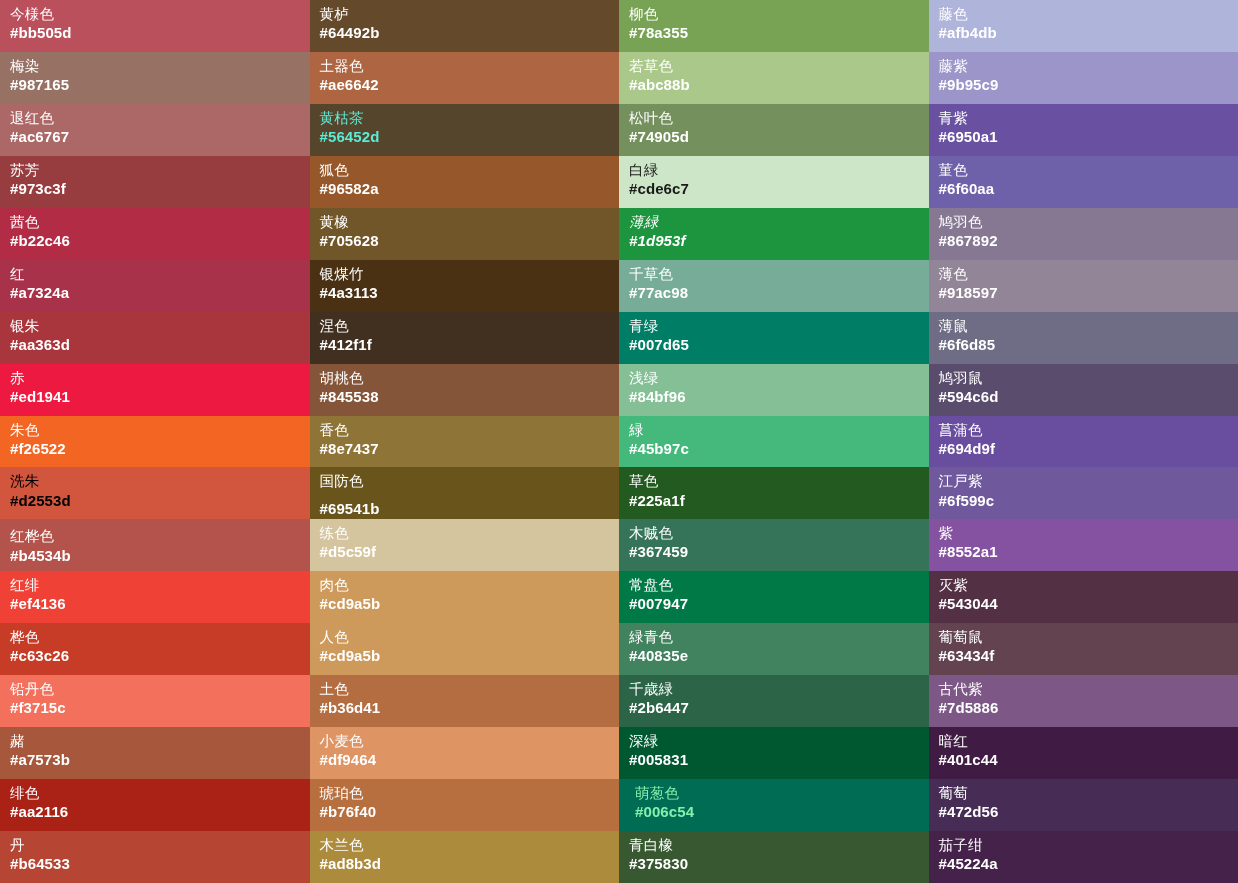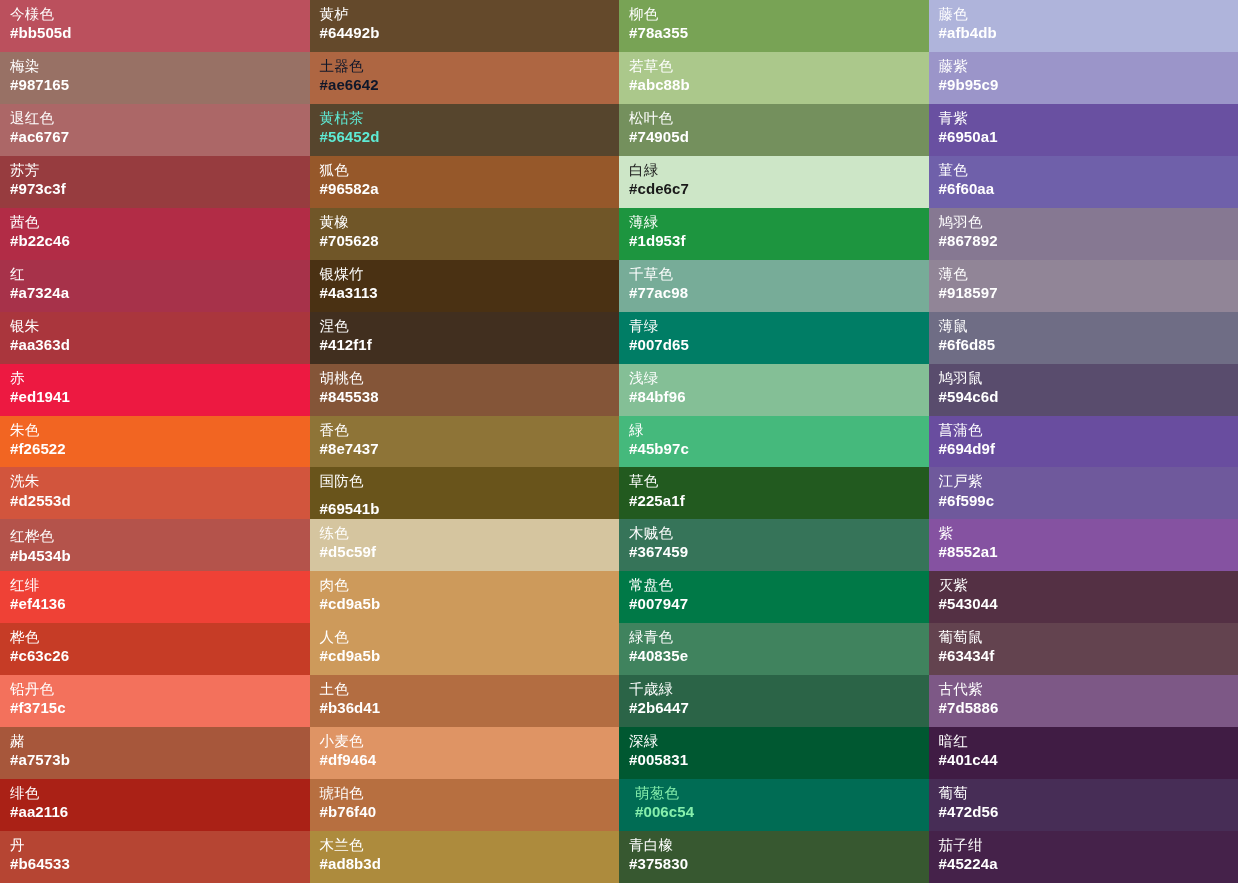--- a/index.html
+++ b/index.html
@@ -83,21 +83,21 @@
         <div class="swatch-hex">#aa363d</div>
       </div>
       <div class="swatch light-text" style="background-color: rgb(237, 25, 65); color: rgb(255, 255, 255);">
         <div class="swatch-name">赤</div>
         <div class="swatch-hex">#ed1941</div>
       </div>
       <div class="swatch light-text" style="background-color: rgb(242, 101, 34); color: rgb(255, 255, 255);">
         <div class="swatch-name">朱色</div>
         <div class="swatch-hex">#f26522</div>
       </div>
-      <div class="swatch light-text" style="background-color: rgb(210, 85, 61); color: #ffffff;">
+      <div class="swatch light-text" style="background-color: rgb(210, 85, 61); color: #000000;">
         <div class="swatch-name">洗朱</div>
         <div class="swatch-hex">#d2553d</div>
       </div>
       <div class="swatch light-text" style="background-color: rgb(180, 83, 75); color: rgb(255, 255, 255); justify-content: center;">
         <div class="swatch-name">红桦色</div>
         <div class="swatch-hex">#b4534b</div>
       </div>
       <div class="swatch light-text" style="background-color: rgb(239, 65, 54); color: rgb(255, 255, 255);">
         <div class="swatch-name">红绯</div>
         <div class="swatch-hex">#ef4136</div>
@@ -121,21 +121,21 @@
       <div class="swatch light-text" style="background-color: rgb(182, 69, 51); color: rgb(255, 255, 255);">
         <div class="swatch-name">丹</div>
         <div class="swatch-hex">#b64533</div>
       </div>
     </div>
     <div class="palette-column">
       <div class="swatch light-text" style="background-color: rgb(100, 73, 43); color: rgb(255, 255, 255);">
         <div class="swatch-name">黄栌</div>
         <div class="swatch-hex">#64492b</div>
       </div>
-      <div class="swatch light-text" style="background-color: rgb(174, 102, 66); color: #0f172a;">
+      <div class="swatch light-text" style="background-color: rgb(174, 102, 66); color: #ffffff;">
         <div class="swatch-name">土器色</div>
         <div class="swatch-hex">#ae6642</div>
       </div>
       <div class="swatch light-text" style="background-color: rgb(86, 69, 45); color: #5eead4;">
         <div class="swatch-name">黄枯茶</div>
         <div class="swatch-hex">#56452d</div>
       </div>
       <div class="swatch light-text" style="background-color: rgb(150, 88, 42); color: rgb(255, 255, 255);">
         <div class="swatch-name">狐色</div>
         <div class="swatch-hex">#96582a</div>
@@ -203,21 +203,21 @@
         <div class="swatch-hex">#abc88b</div>
       </div>
       <div class="swatch light-text" style="background-color: rgb(116, 144, 93); color: rgb(255, 255, 255);">
         <div class="swatch-name">松叶色</div>
         <div class="swatch-hex">#74905d</div>
       </div>
       <div class="swatch dark-text" style="background-color: rgb(205, 230, 199); color: rgb(26, 26, 26);">
         <div class="swatch-name">白緑</div>
         <div class="swatch-hex">#cde6c7</div>
       </div>
-      <div class="swatch light-text" style="background-color: rgb(29, 149, 63); color: rgb(255, 255, 255);">
+      <div class="swatch light-text" style="background-color: rgb(29, 149, 63); color: rgb(255, 255, 255); font-style: italic;">
         <div class="swatch-name">薄緑</div>
         <div class="swatch-hex">#1d953f</div>
       </div>
       <div class="swatch light-text" style="background-color: rgb(119, 172, 152); color: rgb(255, 255, 255);">
         <div class="swatch-name">千草色</div>
         <div class="swatch-hex">#77ac98</div>
       </div>
       <div class="swatch light-text" style="background-color: rgb(0, 125, 101); color: rgb(255, 255, 255);">
         <div class="swatch-name">青绿</div>
         <div class="swatch-hex">#007d65</div>

